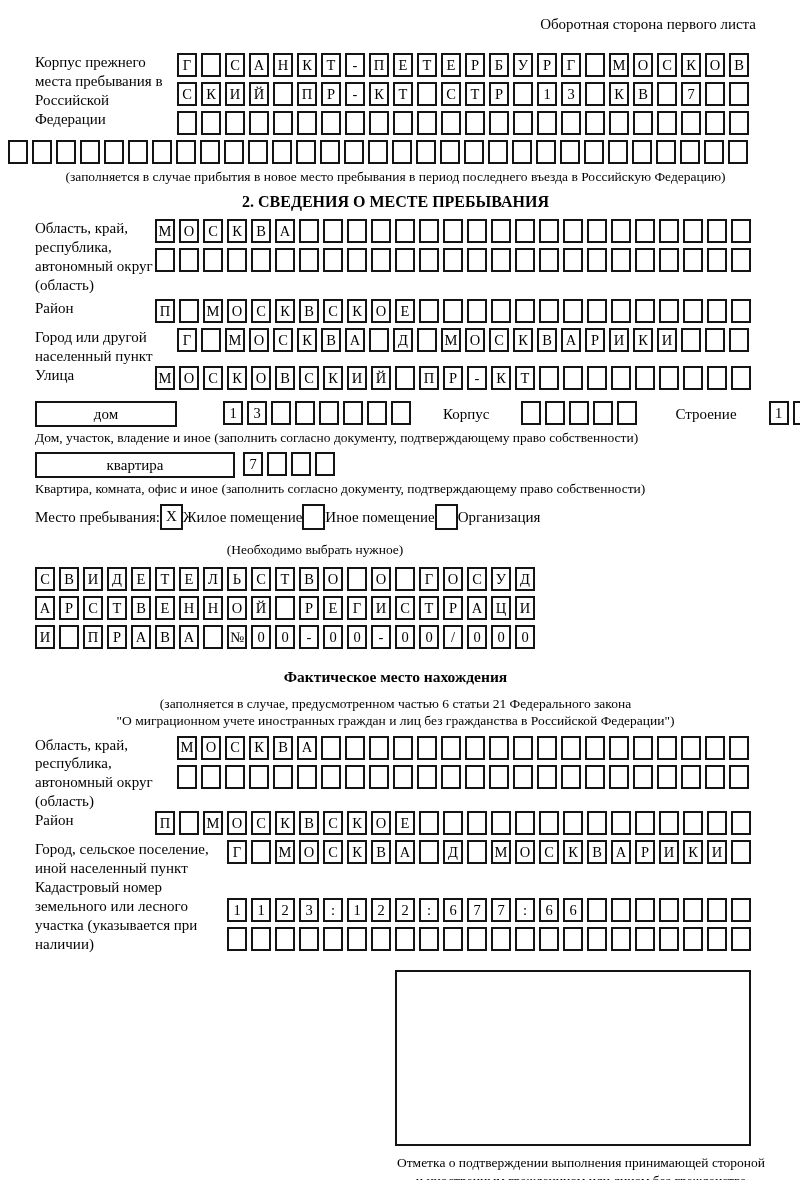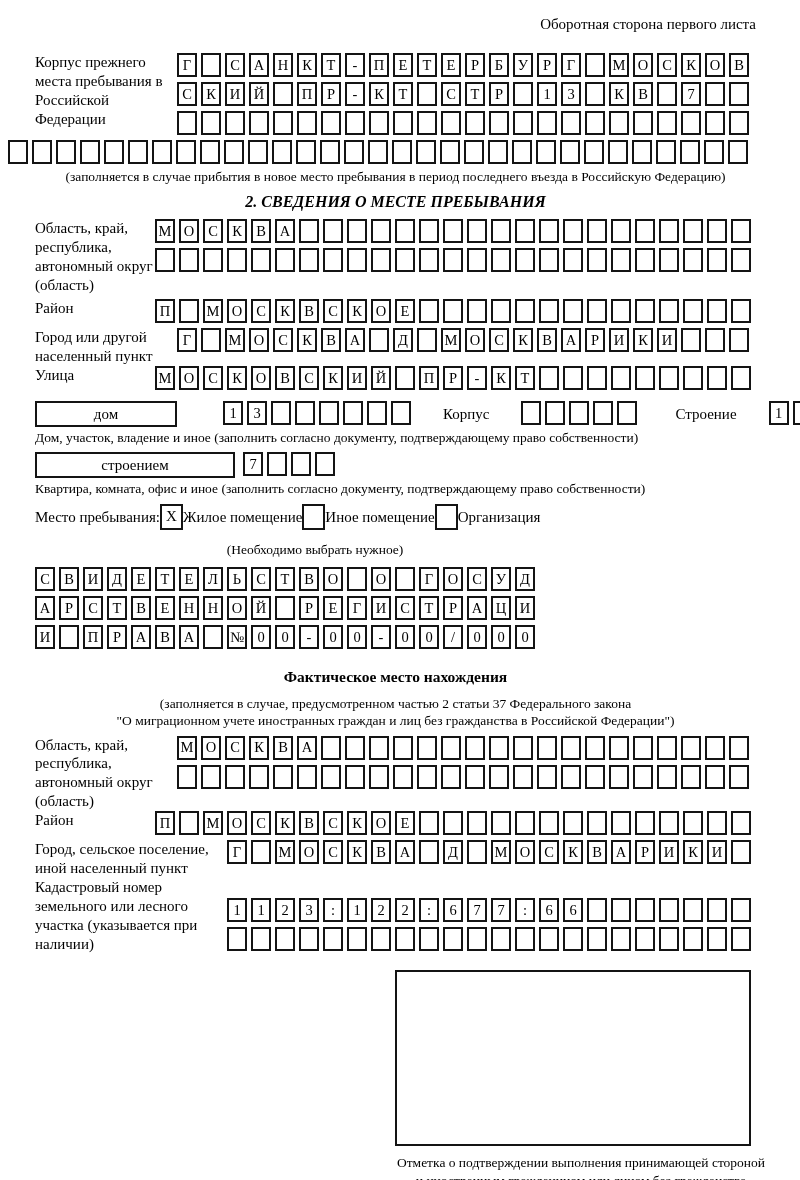--- a/index.html
+++ b/index.html
@@ -15,21 +15,21 @@
   .gridcol{display:flex;flex-direction:column;}
   .cellrow{display:flex;gap:4px;margin-bottom:5px;}
   .cell{
     flex:0 0 auto;width:20px;height:24px;box-sizing:border-box;
     border:2px solid #141414;display:flex;align-items:center;justify-content:center;
     font-size:14.5px;line-height:1;background:#fff;
   }
   .fullrow{margin-left:-27px;margin-top:0;}
   .caption{font-size:13.5px;line-height:1.25;}
   .caption.center{text-align:center;}
-  .sec-title{text-align:center;font-weight:bold;font-size:16px;margin:7px 0 8px 0;font-style:italic;}
+  .sec-title{text-align:center;font-weight:bold;font-size:16px;margin:7px 0 8px 0;}
   .sub-title{text-align:center;font-weight:bold;font-size:15.5px;margin:14px 0 10px 0;}
   .typebox{
     box-sizing:border-box;border:2px solid #141414;height:26px;
     display:flex;align-items:center;justify-content:center;font-size:15px;flex:0 0 auto;background:#fff;
   }
   .checkbox{
     flex:0 0 auto;width:23px;height:26px;box-sizing:border-box;border:2px solid #141414;
     display:flex;align-items:center;justify-content:center;font-size:15px;background:#fff;
   }
   .inline-lbl{font-size:15px;line-height:26px;white-space:nowrap;}
@@ -348,21 +348,21 @@
     <div class="cellrow">
         <span class="cell">1</span>
         <span class="cell"></span>
         <span class="cell"></span>
         <span class="cell"></span>
       </div>
   </div>
   <div class="caption mb4">Дом, участок, владение и иное (заполнить согласно документу, подтверждающему право собственности)</div>
 
   <div class="frow mt5">
-    <div class="typebox" style="width:200px;">строением</div>
+    <div class="typebox" style="width:200px;">квартира</div>
     <div class="gap8"></div>
     <div class="cellrow">
         <span class="cell">7</span>
         <span class="cell"></span>
         <span class="cell"></span>
         <span class="cell"></span>
       </div>
   </div>
   <div class="caption mb6">Квартира, комната, офис и иное (заполнить согласно документу, подтверждающему право собственности)</div>
 
@@ -445,21 +445,21 @@
           <span class="cell">0</span>
           <span class="cell">/</span>
           <span class="cell">0</span>
           <span class="cell">0</span>
           <span class="cell">0</span>
         </div>
     </div>
   </div>
 
   <div class="sub-title">Фактическое место нахождения</div>
-  <div class="caption center">(заполняется в случае, предусмотренном частью 2 статьи 37 Федерального закона</div>
+  <div class="caption center">(заполняется в случае, предусмотренном частью 6 статьи 21 Федерального закона</div>
   <div class="caption center mb6">"О миграционном учете иностранных граждан и лиц без гражданства в Российской Федерации")</div>
 
   <div class="frow">
     <div class="label w142">Область, край, республика, автономный округ (область)</div>
     <div class="gridcol">
       <div class="cellrow">
           <span class="cell">М</span>
           <span class="cell">О</span>
           <span class="cell">С</span>
           <span class="cell">К</span>

